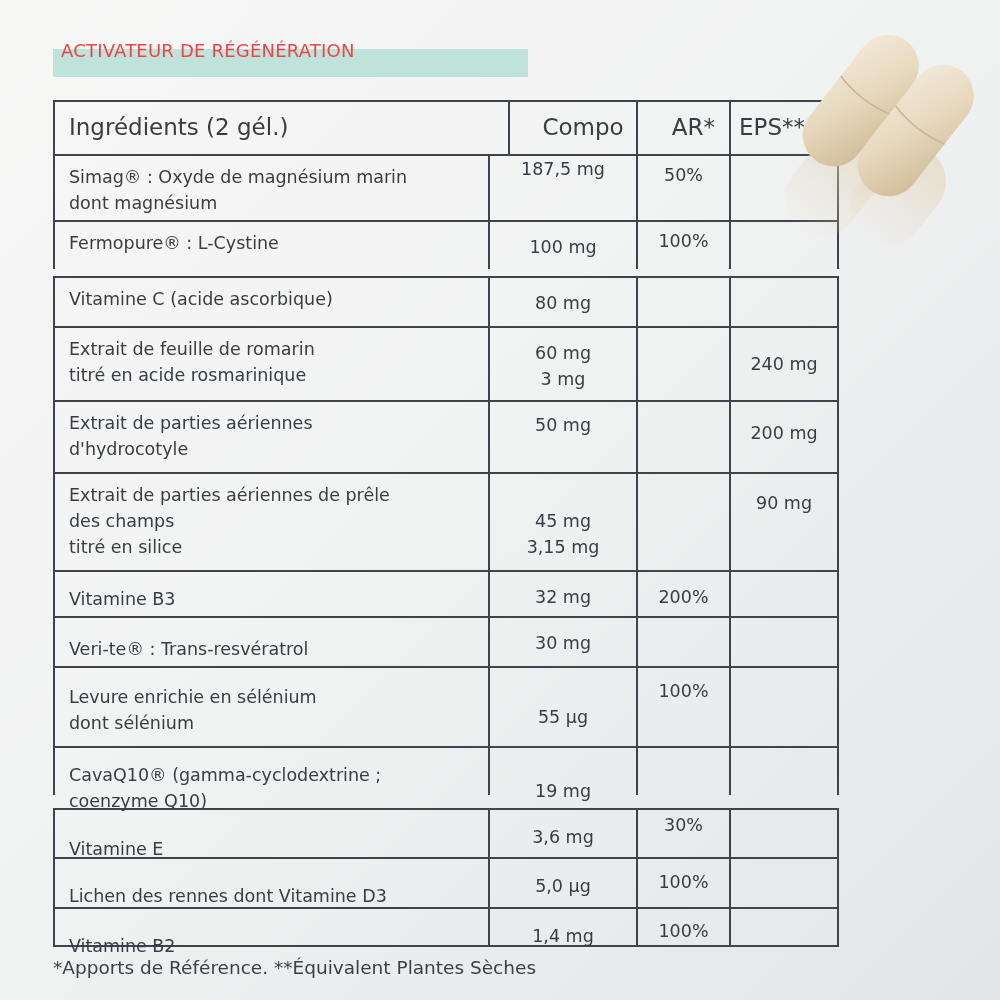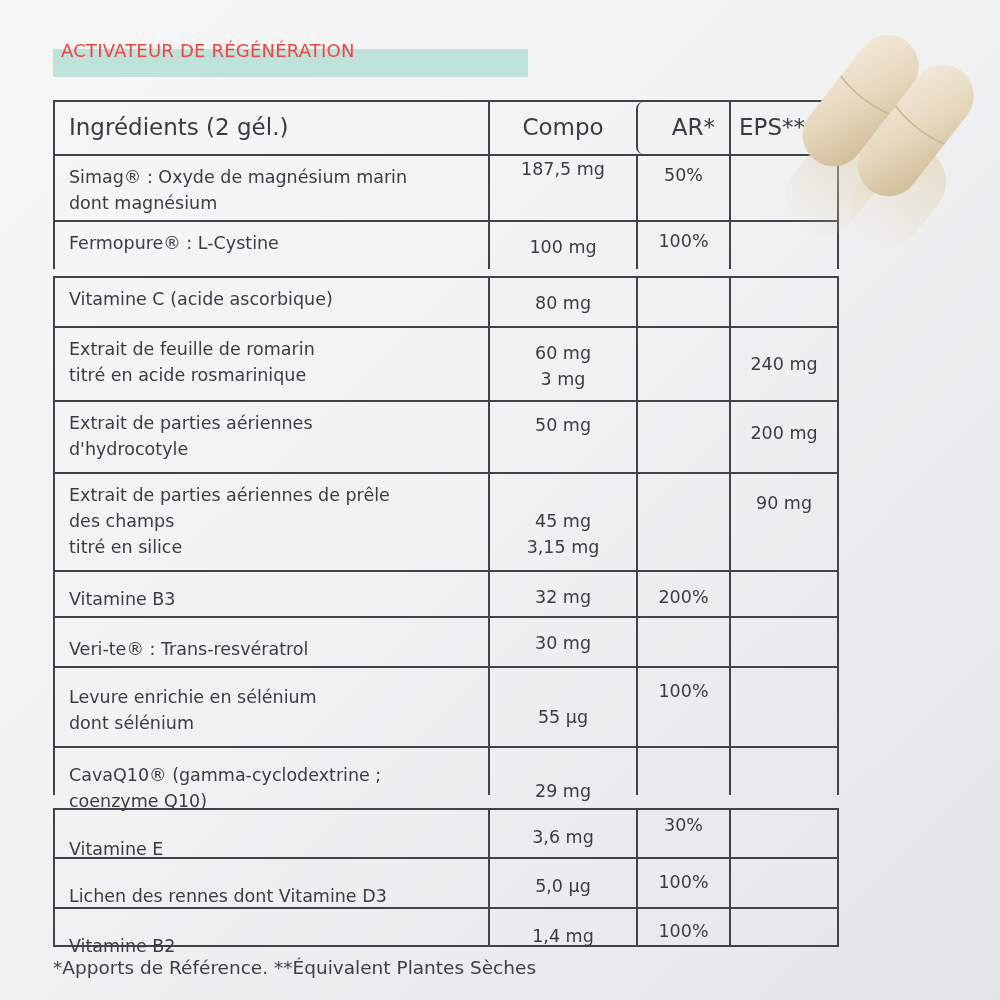--- a/index.html
+++ b/index.html
@@ -25,22 +25,22 @@
   .row { position:absolute; left:0; width:786px; border-top:2px solid #3e444b; box-sizing:border-box; }
   .row.last { border-bottom:2px solid #3e444b; }
   .cell { position:absolute; top:0; bottom:0; box-sizing:border-box; }
   .c-ing { left:0; width:435px; border-left:2px solid #3e444b; padding:8px 0 0 14px; }
   .c-comp { left:435px; width:148px; border-left:2px solid #3e444b; text-align:center; padding-top:0; }
   .c-ar { left:583px; width:93px; border-left:2px solid #3e444b; text-align:center; padding-top:6px; }
   .c-eps { left:676px; width:110px; border-left:2px solid #3e444b; border-right:2px solid #3e444b; text-align:center; padding-top:6px; }
   .txt { font-size:17.5px; line-height:26px; color:#383d44; white-space:pre-line; }
   .hdr .txt { font-size:23px; line-height:30px; }
   .hdr .c-ing { padding-top:10px; }
-  .hdr .c-comp { padding-top:10px; }
-  .hdr .c-ar { padding-top:10px; text-align:right; padding-right:14px;border-radius:7px; }
+  .hdr .c-comp { padding-top:10px;margin-left:20px; }
+  .hdr .c-ar { padding-top:10px; text-align:right; padding-right:14px; }
   .hdr .c-eps { padding-top:10px; text-align:left; padding-left:8px; }
   .footnote { position:absolute; left:53px; top:957px; font-size:18.5px; color:#3b4046; white-space:nowrap; }
 </style>
 </head>
 <body>
 
 <div class="title-wrap">
   <div class="title-band"></div>
   <div class="title">ACTIVATEUR DE RÉGÉNÉRATION</div>
 </div>
@@ -121,21 +121,21 @@
     <div class="cell c-ing" style="padding-top:16px"><span class="txt">Levure enrichie en sélénium
 dont sélénium</span></div>
     <div class="cell c-comp" style="padding-top:36px"><span class="txt">55 µg</span></div>
     <div class="cell c-ar" style="padding-top:10px"><span class="txt">100%</span></div>
     <div class="cell c-eps"><span class="txt"></span></div>
   </div>
 
   <div class="row" style="top:646px;height:49px">
     <div class="cell c-ing" style="padding-top:14px"><span class="txt">CavaQ10® (gamma-cyclodextrine ;
 coenzyme Q10)</span></div>
-    <div class="cell c-comp" style="padding-top:30px"><span class="txt">29 mg</span></div>
+    <div class="cell c-comp" style="padding-top:30px"><span class="txt">19 mg</span></div>
     <div class="cell c-ar"><span class="txt"></span></div>
     <div class="cell c-eps"><span class="txt"></span></div>
   </div>
 
   <div class="row" style="top:708px;height:49px">
     <div class="cell c-ing" style="padding-top:26px"><span class="txt">Vitamine E</span></div>
     <div class="cell c-comp" style="padding-top:14px"><span class="txt">3,6 mg</span></div>
     <div class="cell c-ar" style="padding-top:2px"><span class="txt">30%</span></div>
     <div class="cell c-eps"><span class="txt"></span></div>
   </div>

